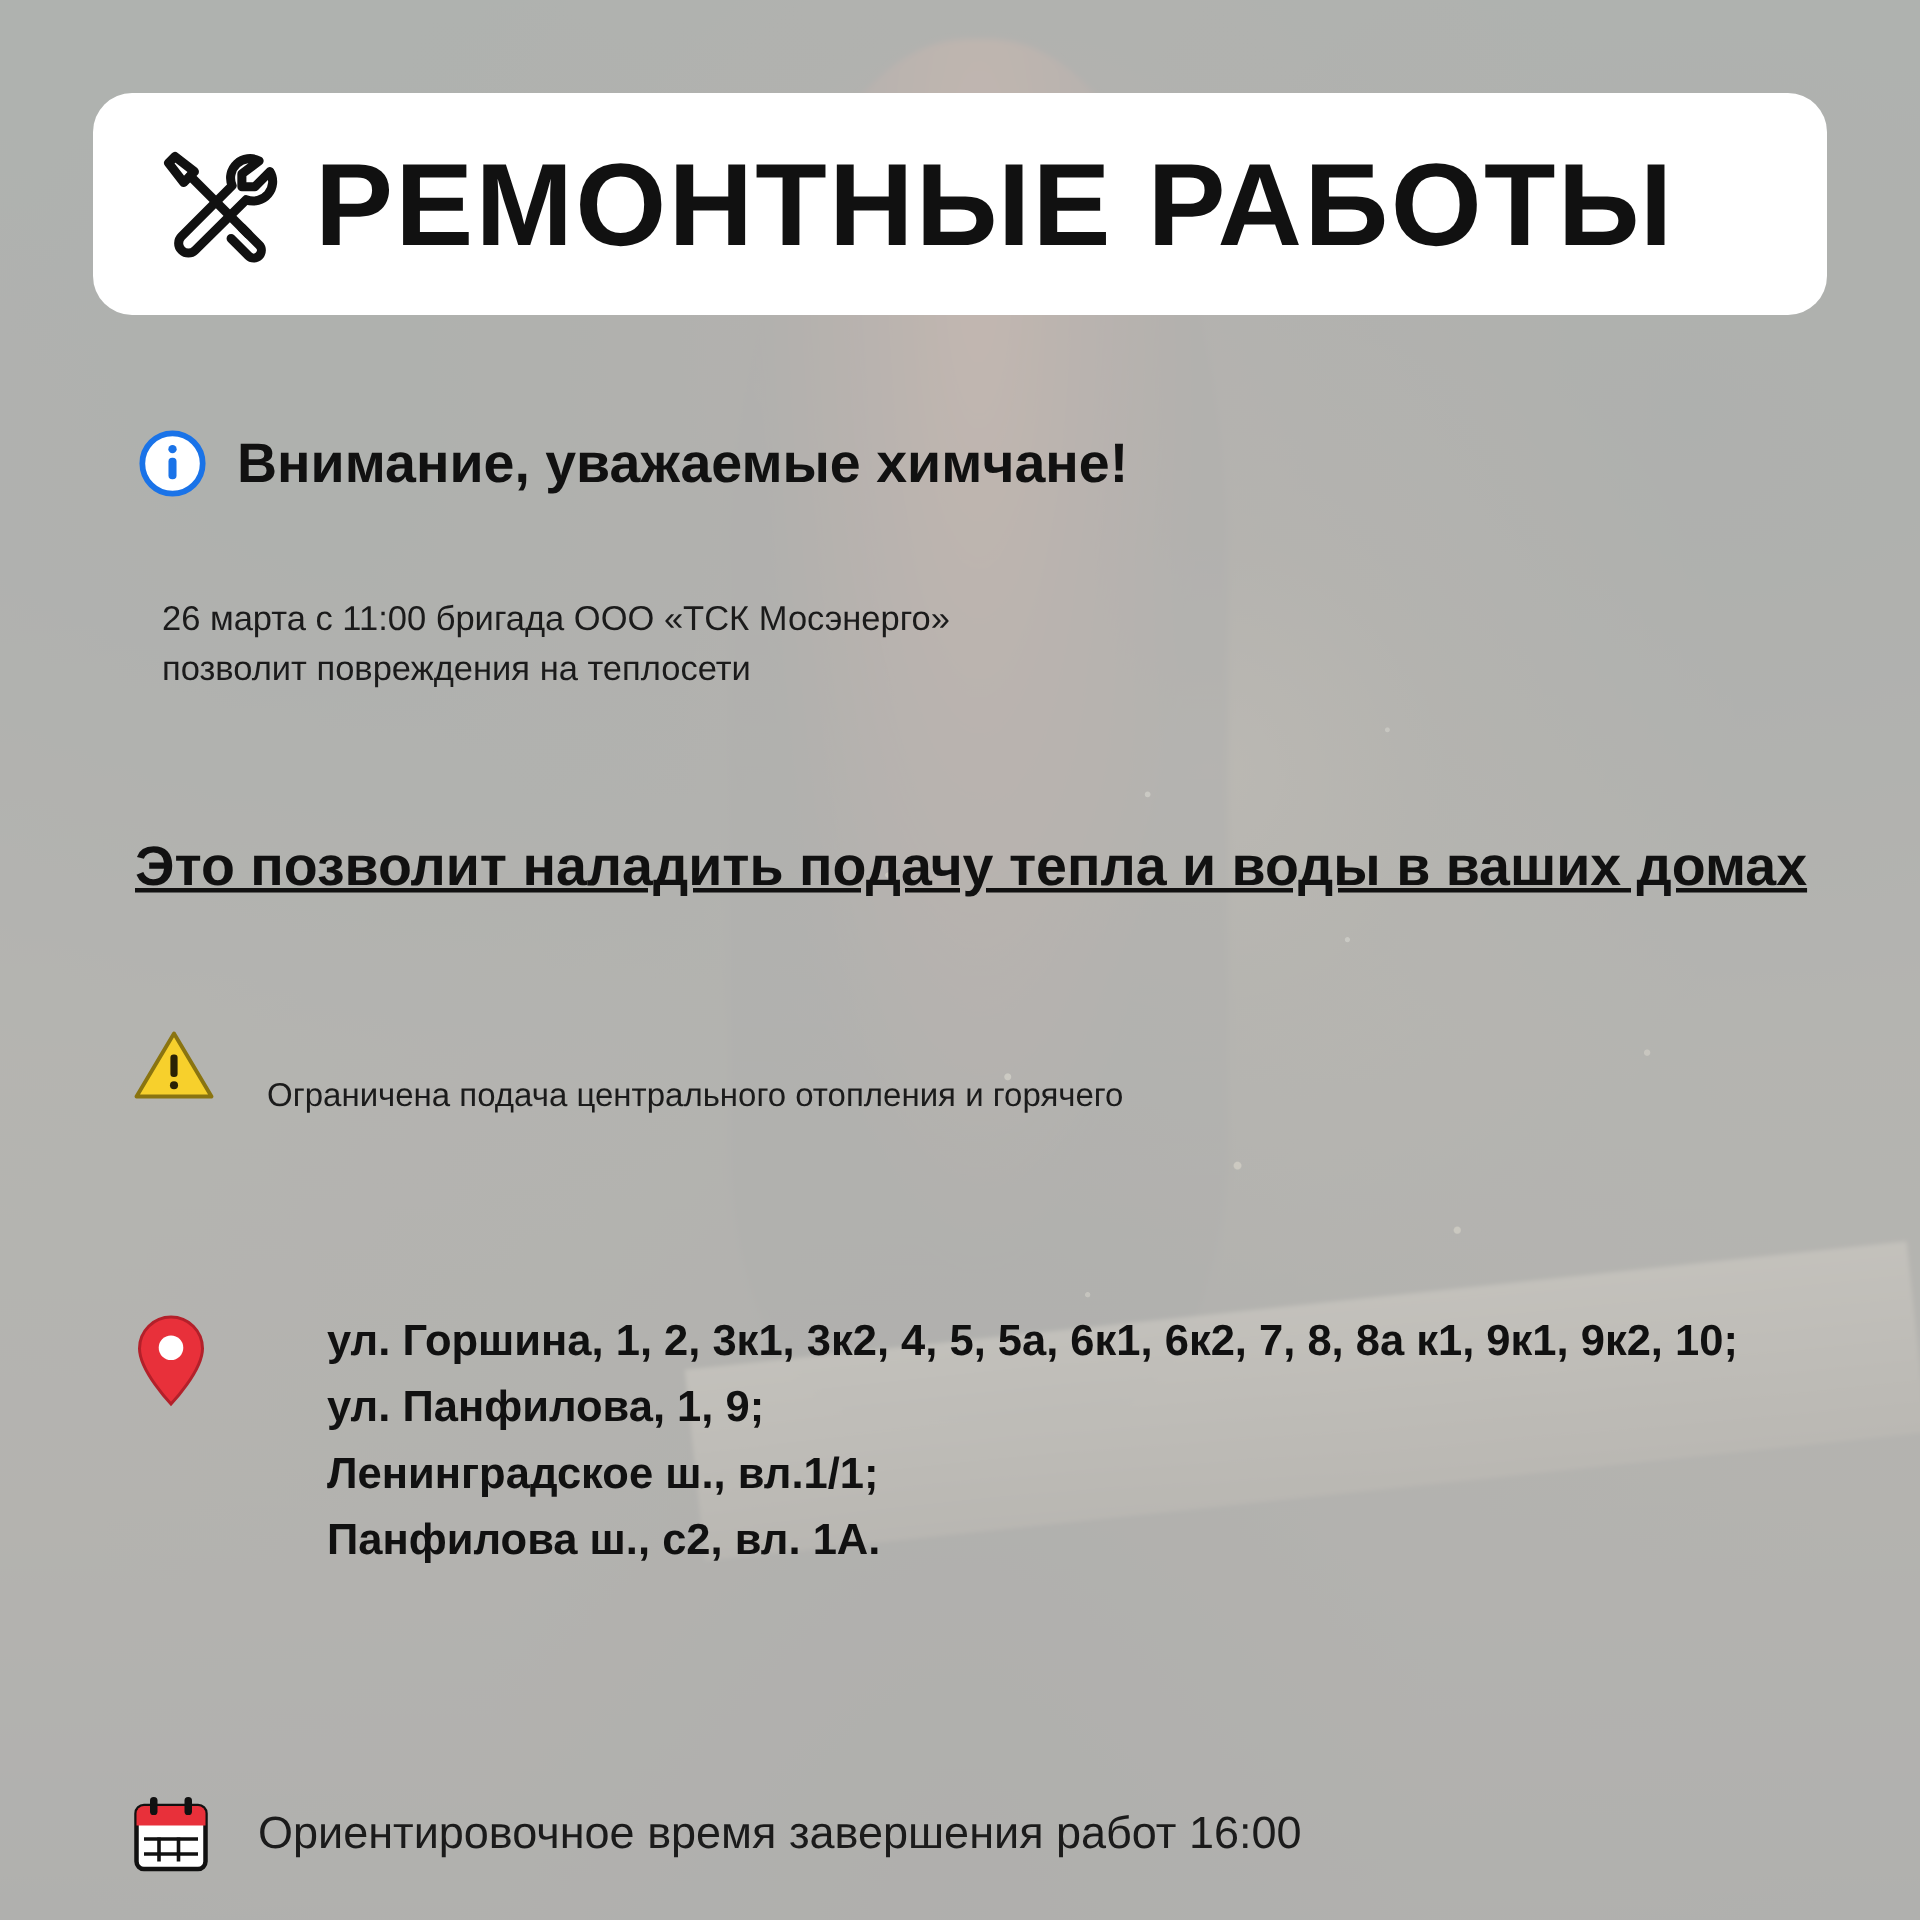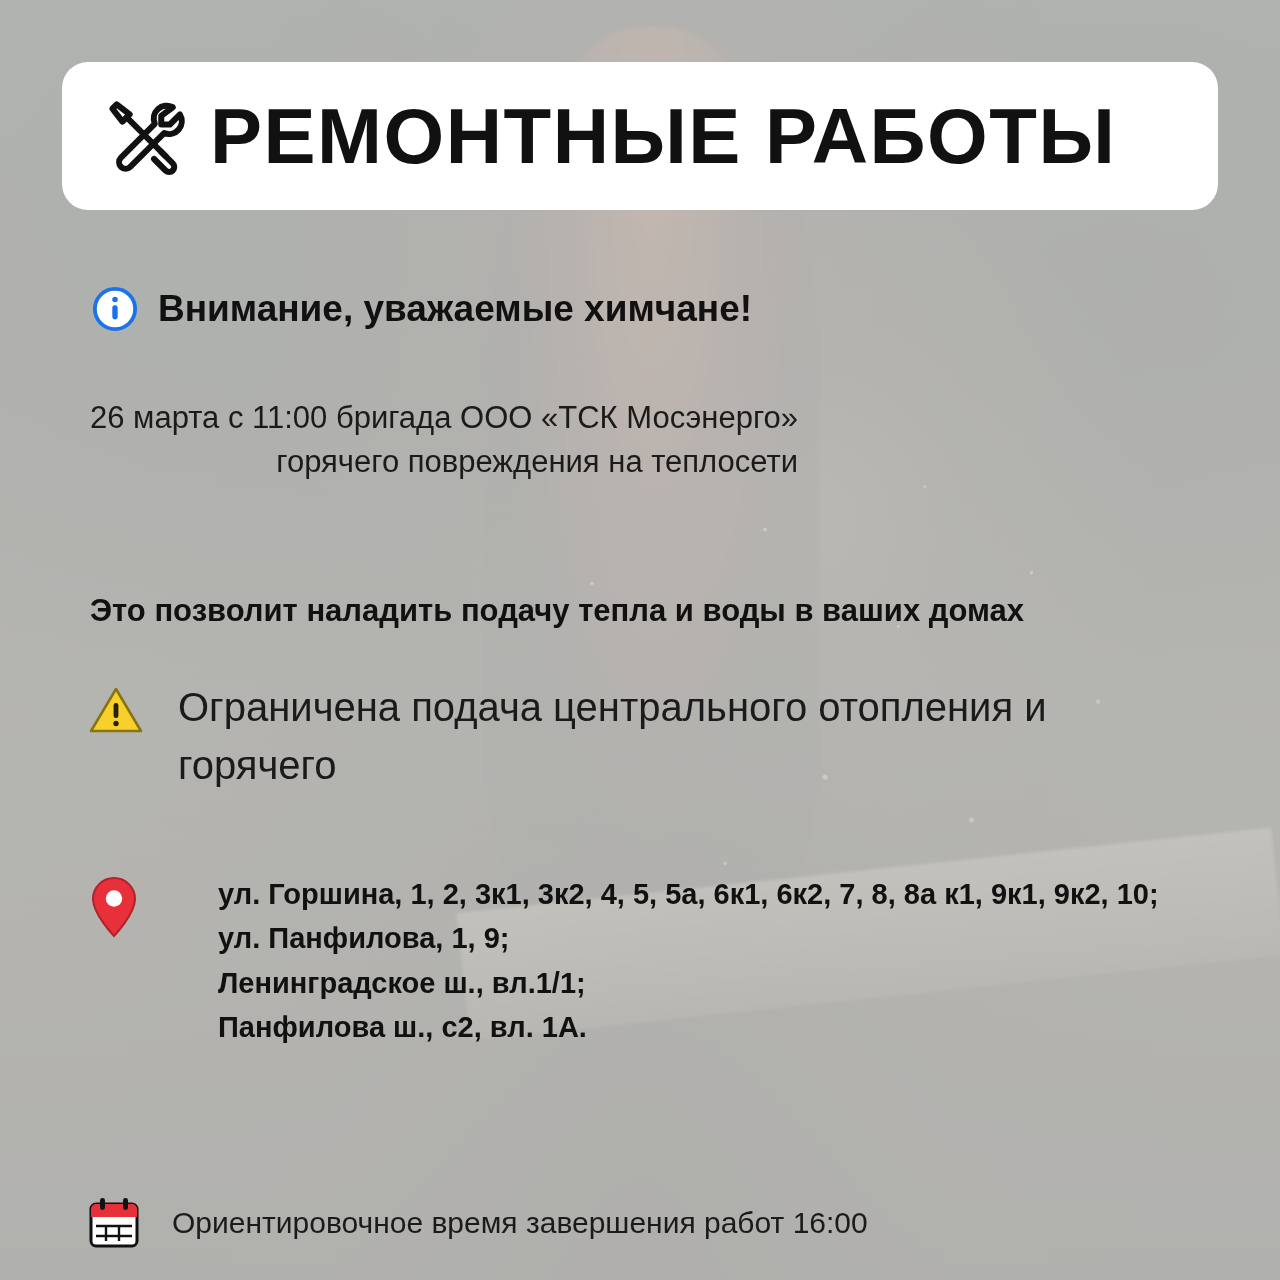--- a/index.html
+++ b/index.html
@@ -130,51 +130,52 @@
   .attention-text {
     font-size: 37px;
     font-weight: 700;
     color: #111111;
     margin-left: 20px;
     white-space: nowrap;
   }
 
   .para {
     position: absolute;
-    left: 90px;
-    font-size: 31px;
+    left: 108px;
+    font-size: 23px;
     color: #1b1b1b;
     line-height: 1.42;
-    text-align: right;
   }
   .para-1 { top: 396px; }
   .para-bold {
     position: absolute;
     left: 90px;
-    top: 589px;
-    font-size: 31px;
+    top: 552px;
+    font-size: 37px;
     font-weight: 700;
     color: #111111;
     line-height: 1.4;
+    text-decoration: underline;
   }
 
   .warn-block {
     position: absolute;
     left: 88px;
     top: 678px;
     display: flex;
     align-items: flex-start;
   }
   .warn-icon { width: 56px; height: 52px; flex: 0 0 56px; margin-top: 6px; }
   .warn-text {
     margin-left: 34px;
-    font-size: 40px;
+    font-size: 22px;
     color: #1b1b1b;
     line-height: 1.45;
     max-width: 900px;
+    margin-top: 36px;
   }
 
   .addr-block {
     position: absolute;
     left: 90px;
     top: 872px;
     display: flex;
     align-items: flex-start;
     gap: 48px;
   }
@@ -241,21 +242,21 @@
           <circle cx="24" cy="24" r="21" fill="#ffffff" stroke="#1a73e8" stroke-width="4"></circle>
           <circle cx="24" cy="14" r="2.9" fill="#1a73e8"></circle>
           <rect x="21.2" y="20" width="5.6" height="15" rx="2.6" fill="#1a73e8"></rect>
         </svg>
       </div>
       <div class="attention-text">Внимание, уважаемые химчане!</div>
     </div>
 
     <div class="para para-1">
       <div>26 марта с 11:00 бригада ООО «ТСК Мосэнерго»</div>
-      <div>горячего повреждения на теплосети</div>
+      <div>позволит повреждения на теплосети</div>
     </div>
 
     <div class="para-bold">Это позволит наладить подачу тепла и воды в ваших домах</div>
 
     <div class="warn-block">
       <div class="warn-icon">
         <svg viewBox="0 0 56 52" width="56" height="52" aria-hidden="true">
           <path d="M28 5 L53 47 L3 47 Z" fill="#f7d02c" stroke="#8a7410" stroke-width="2.6" stroke-linejoin="round"></path>
           <rect x="25.6" y="19" width="4.8" height="15" rx="2.2" fill="#2a2205"></rect>
           <circle cx="28" cy="39.5" r="2.7" fill="#2a2205"></circle>

